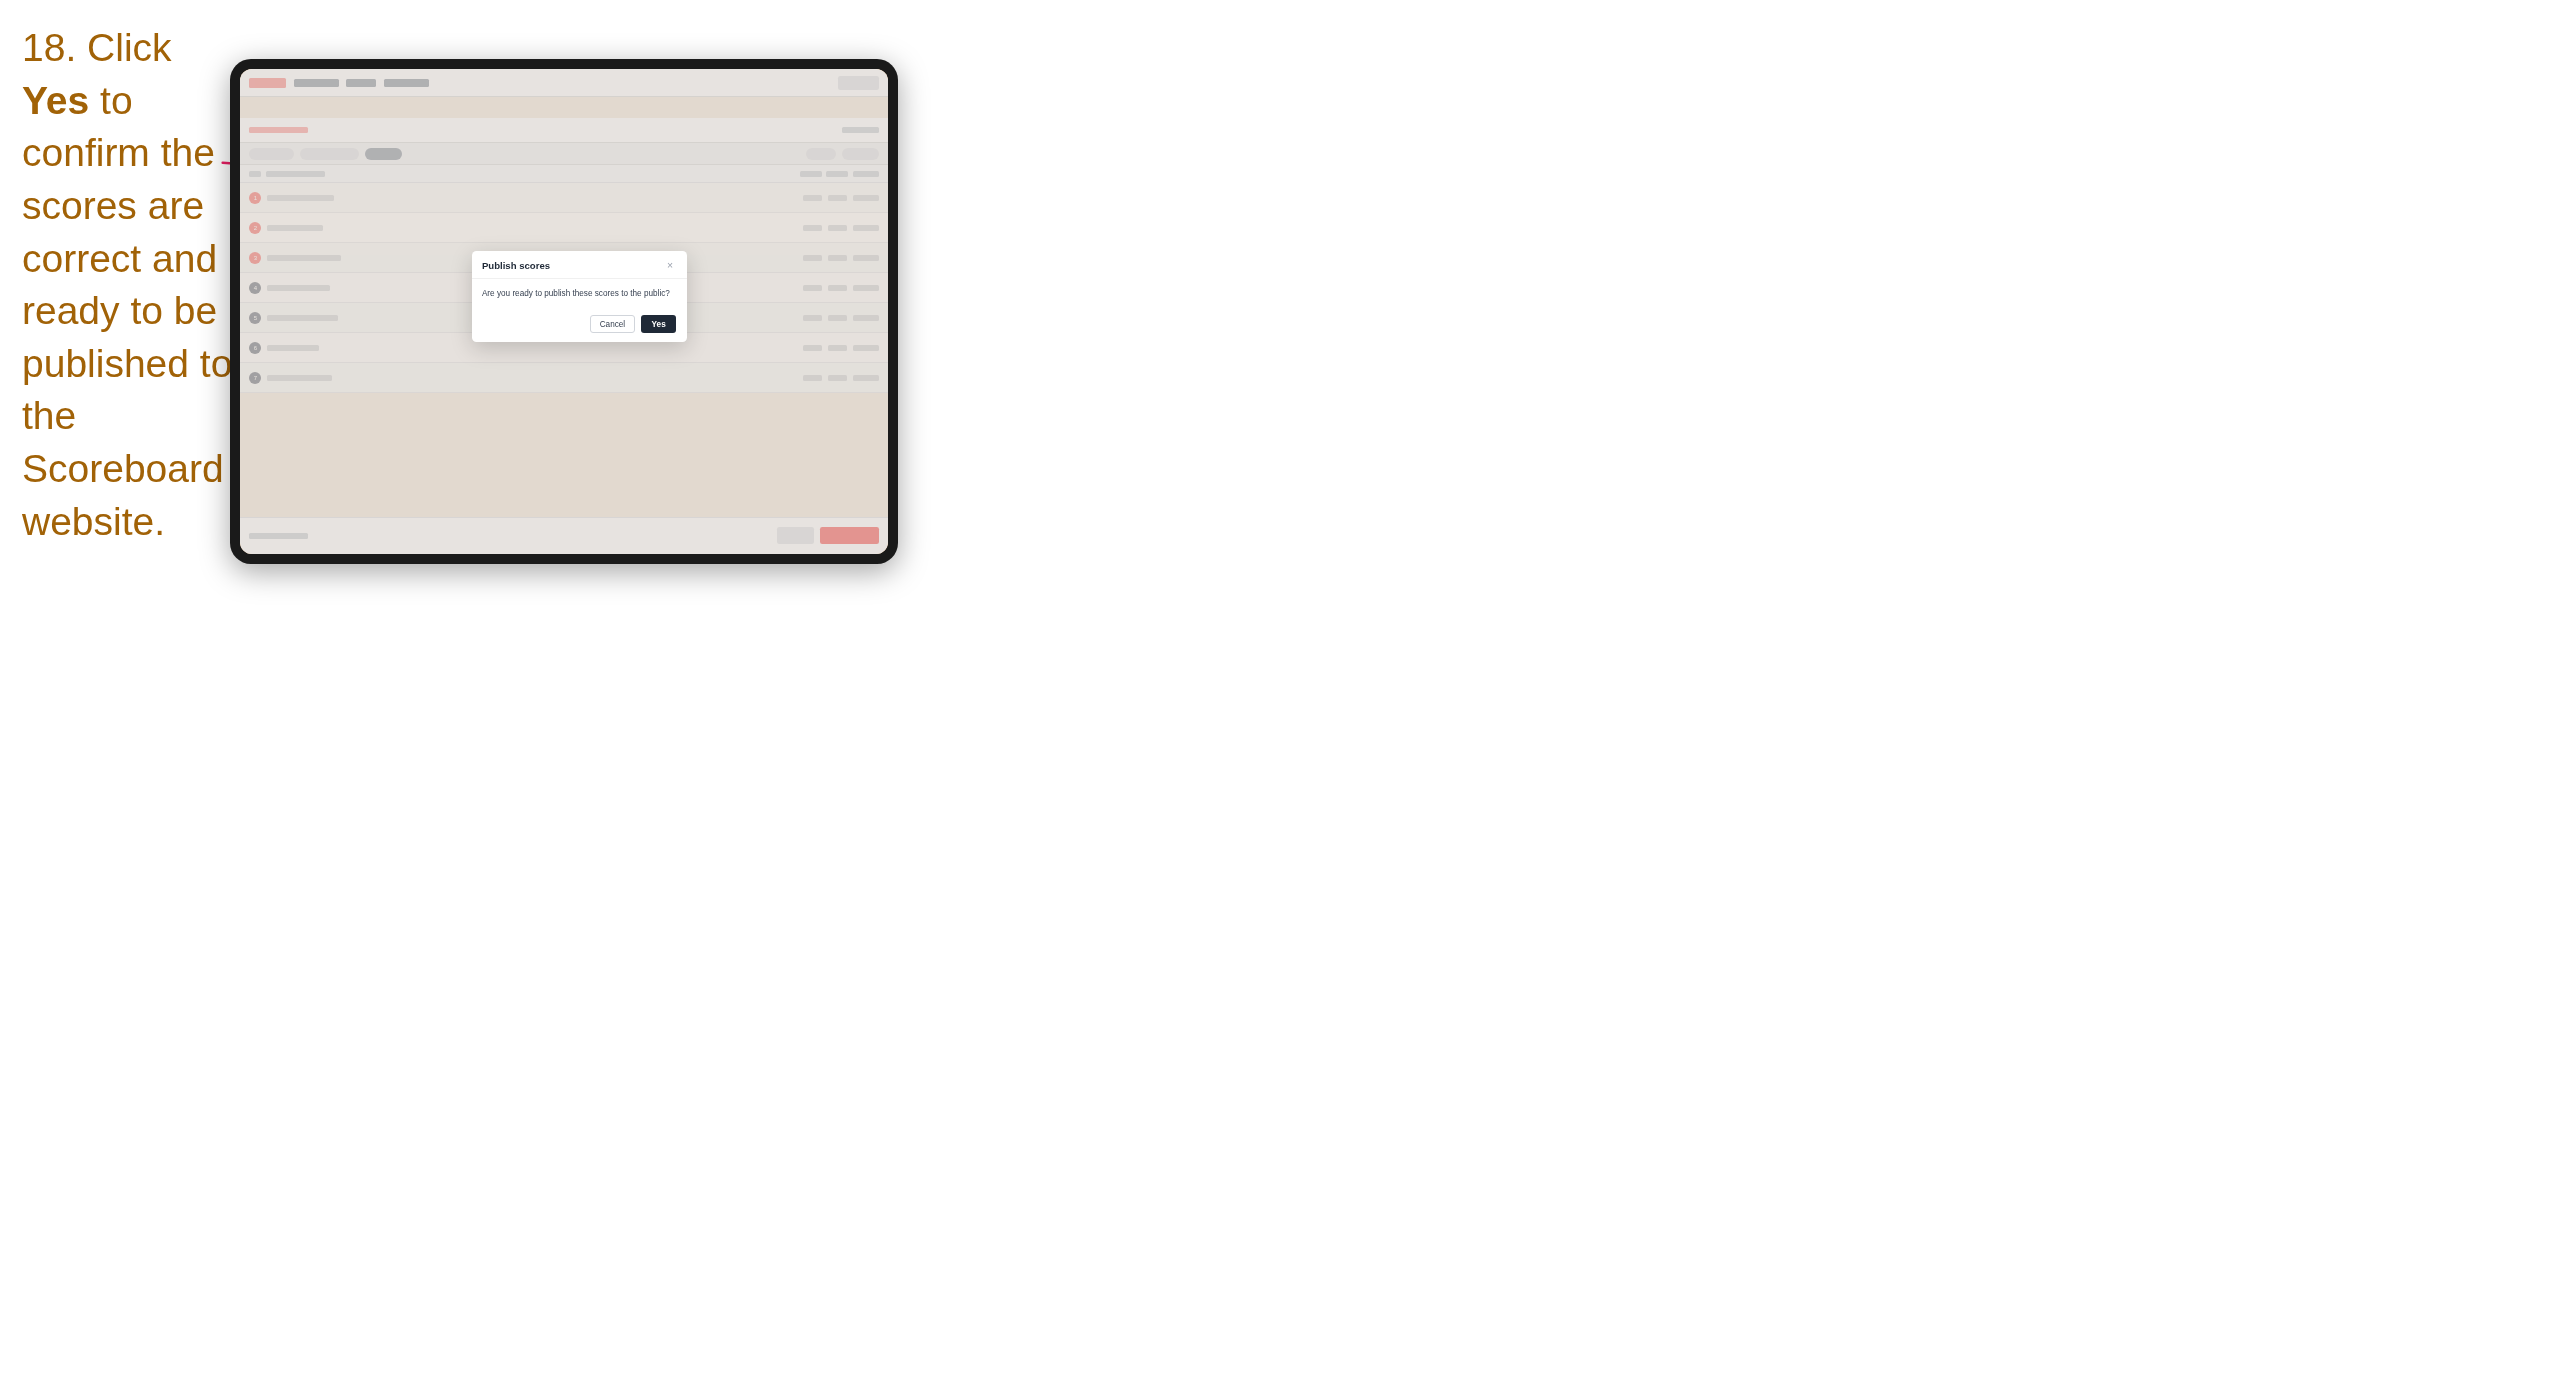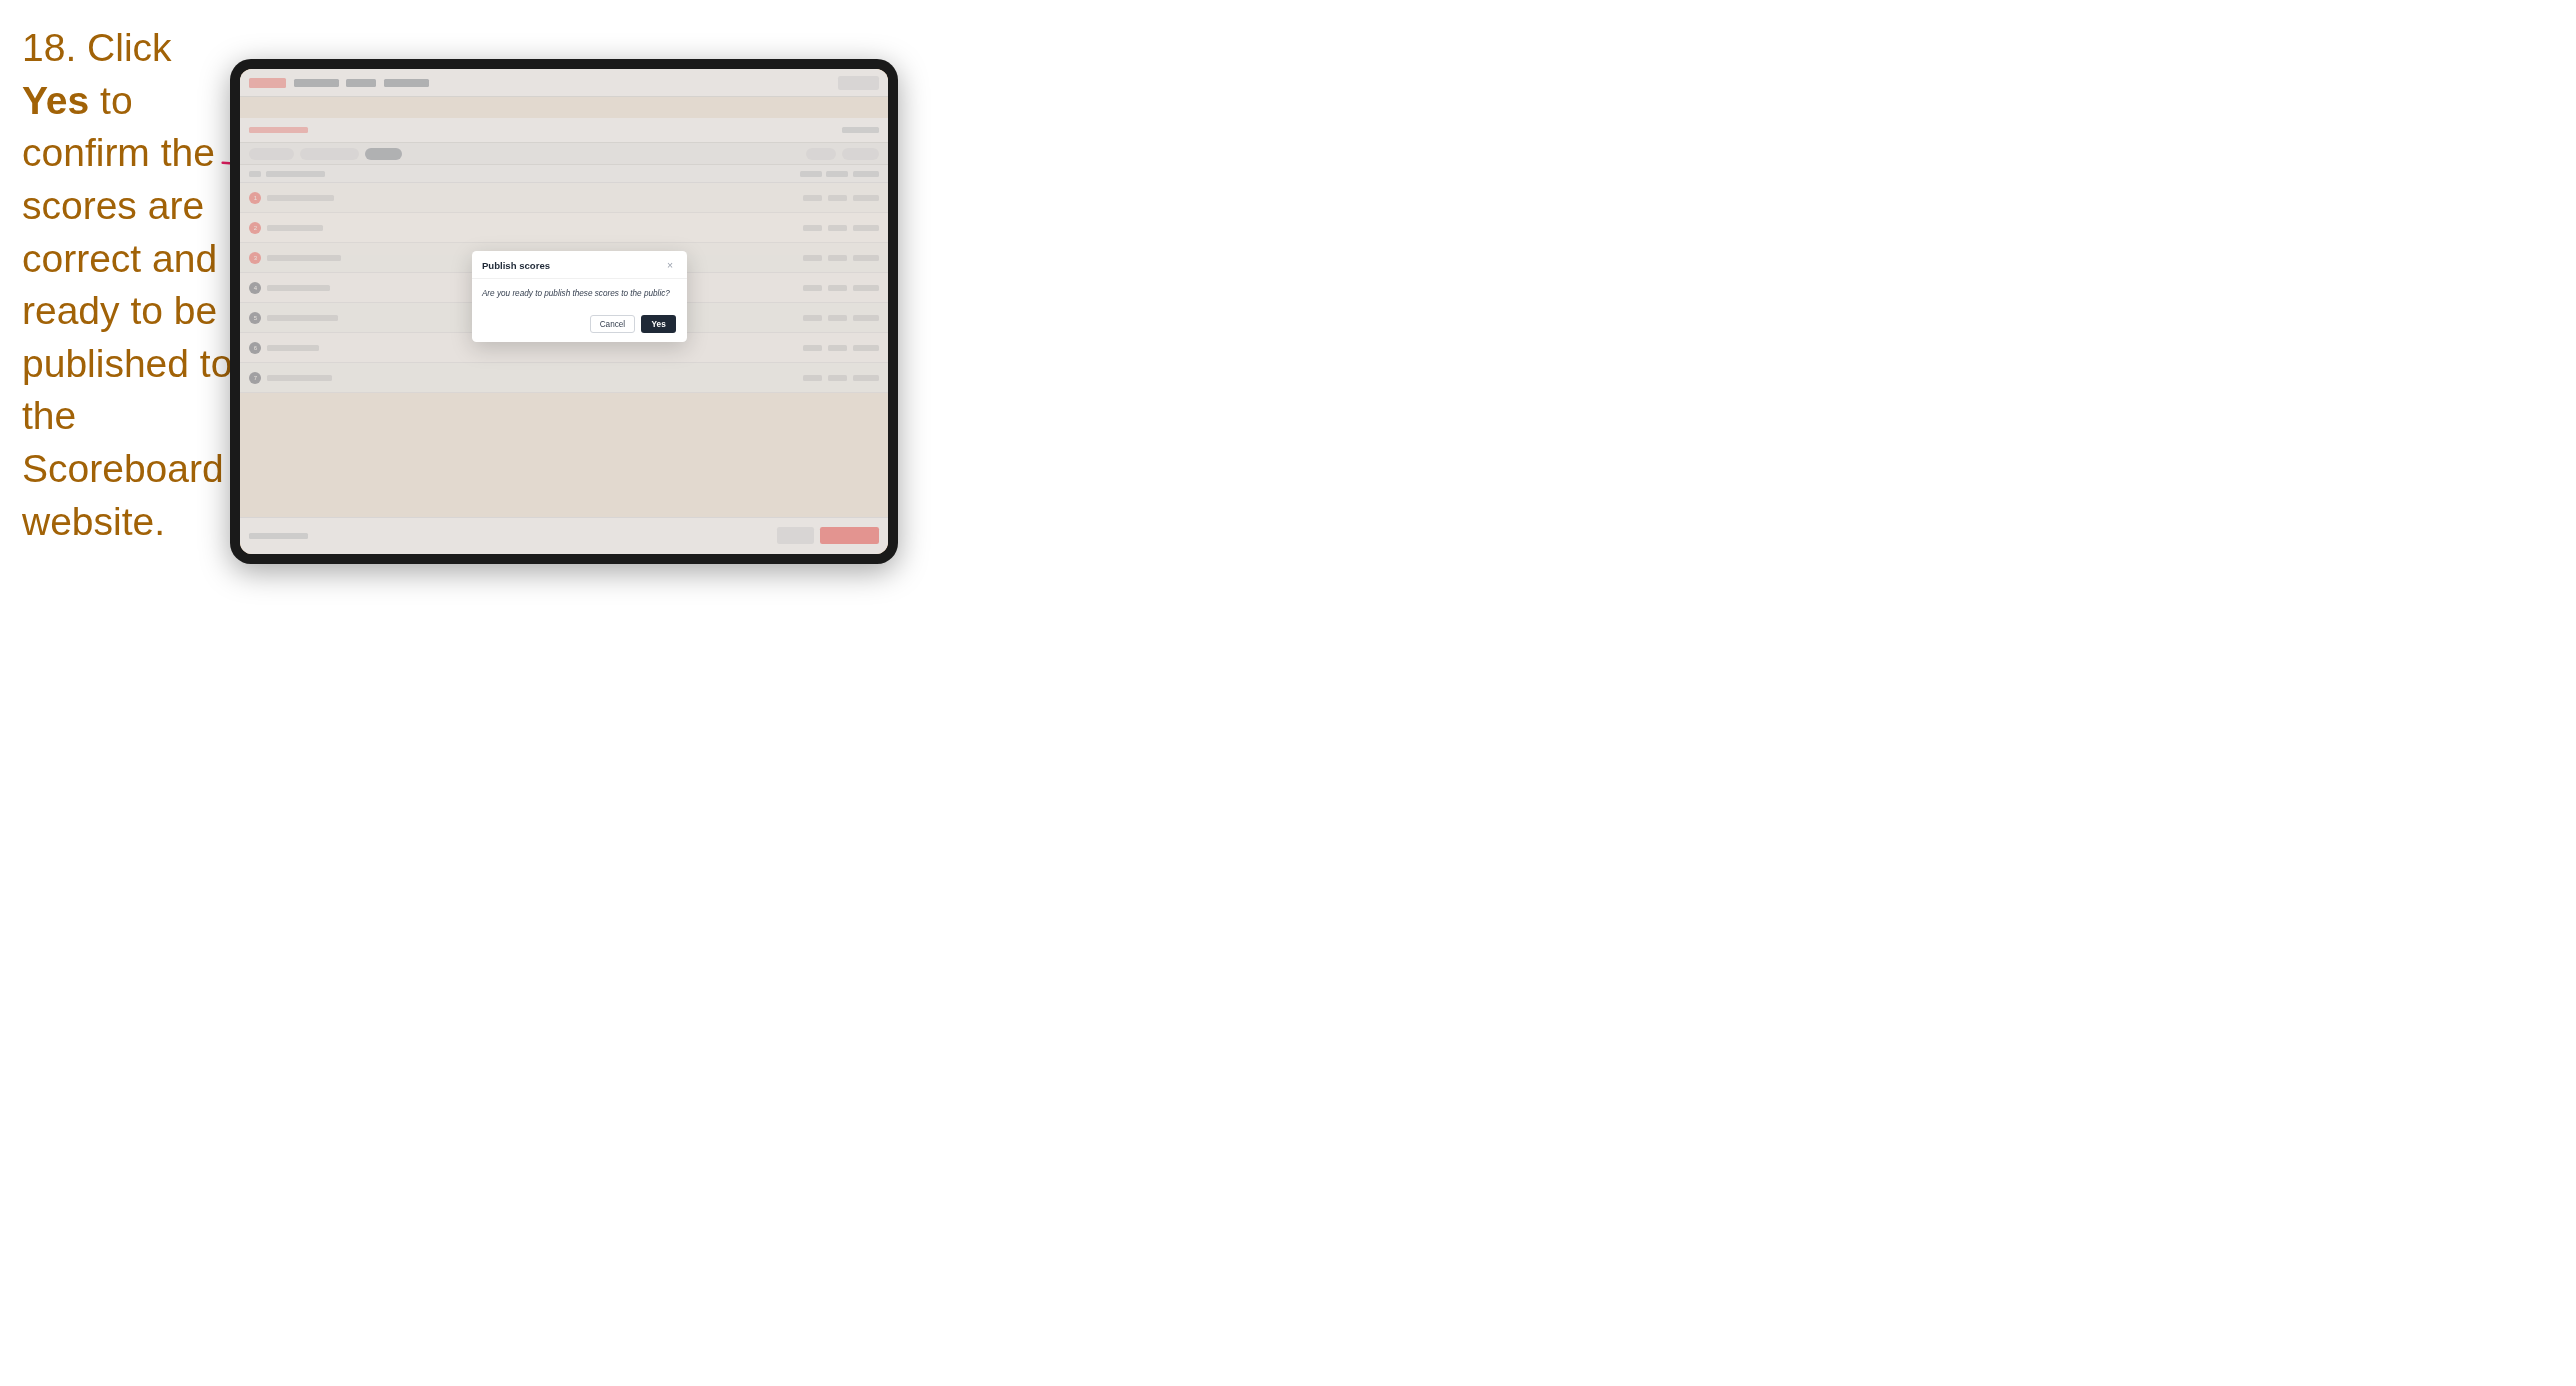--- a/index.html
+++ b/index.html
@@ -285,21 +285,20 @@
       align-items: center;
       justify-content: center;
       color: #9ca3af;
       font-size: 10.4px;
       cursor: pointer;
       border-radius: 2.2px;
     }
 
     .modal-body {
       padding: 9px 10.4px;
-      font-style: italic;
     }
 
     .modal-message {
       font-size: 8.2px;
       color: #374151;
       line-height: 1.5;
     }
 
     .modal-footer {
       display: flex;

